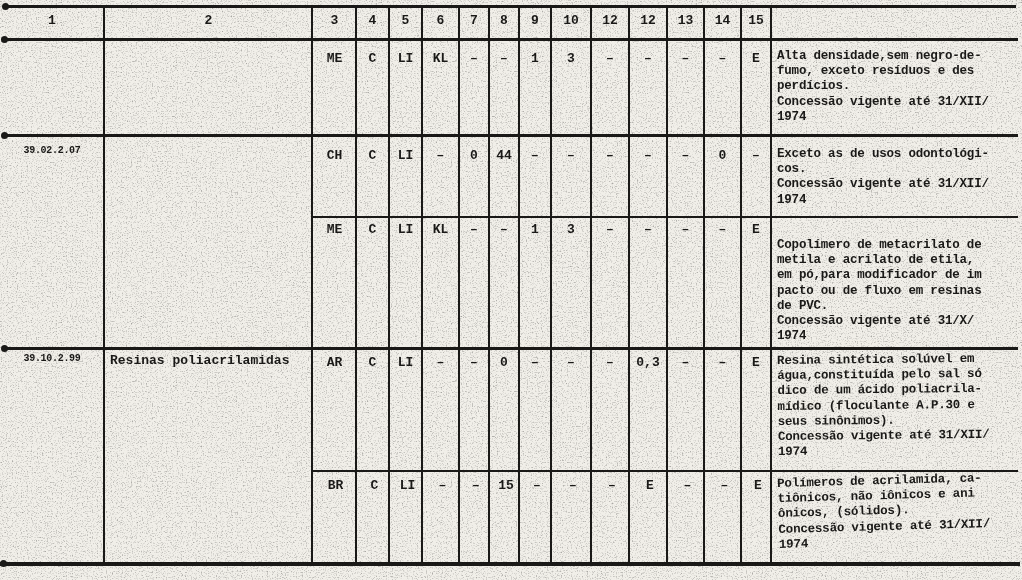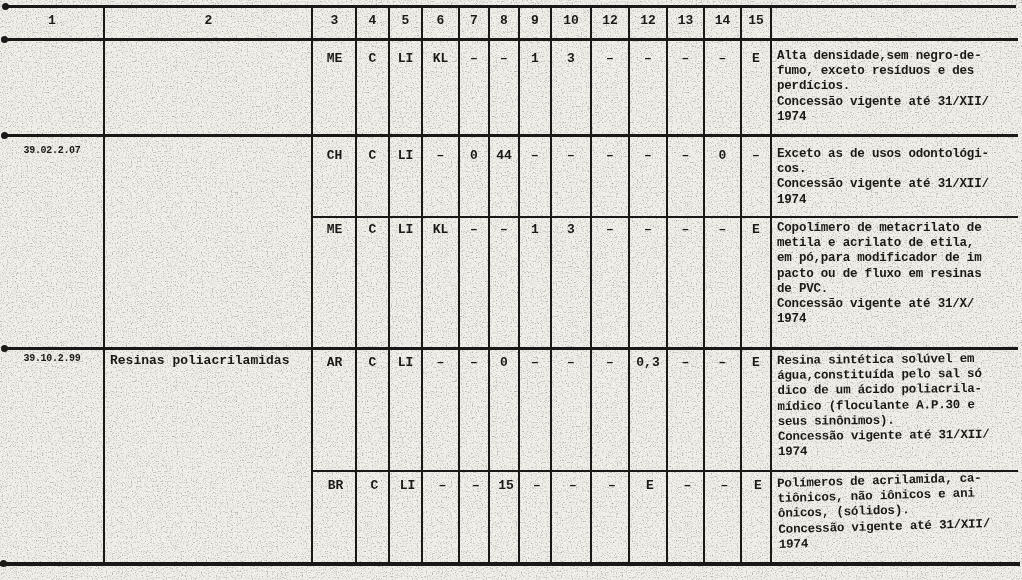--- a/index.html
+++ b/index.html
@@ -133,21 +133,21 @@
     <div class="val-cell" style="width:30px">–</div>
     <div class="val-cell" style="width:30px">–</div>
     <div class="val-cell" style="width:32px">1</div>
     <div class="val-cell" style="width:40px">3</div>
     <div class="val-cell" style="width:38px">–</div>
     <div class="val-cell" style="width:38px">–</div>
     <div class="val-cell" style="width:37px">–</div>
     <div class="val-cell" style="width:37px">–</div>
     <div class="val-cell" style="width:30px">E</div>
   </div>
-  <div class="note-cell" style="top:221px">Copolímero de metacrilato de
+  <div class="note-cell" style="top:238px">Copolímero de metacrilato de
 metila e acrilato de  etila,
 em pó,para modificador de im
 pacto ou de fluxo em resinas
 de PVC.
 Concessão vigente até 31/X/
 1974</div>
 
   <div class="code-cell" style="top:353px">39.10.2.99</div>
   <div class="desc2" style="top:353px">Resinas poliacrilamidas</div>
   <div class="val-band" style="top:355px">

